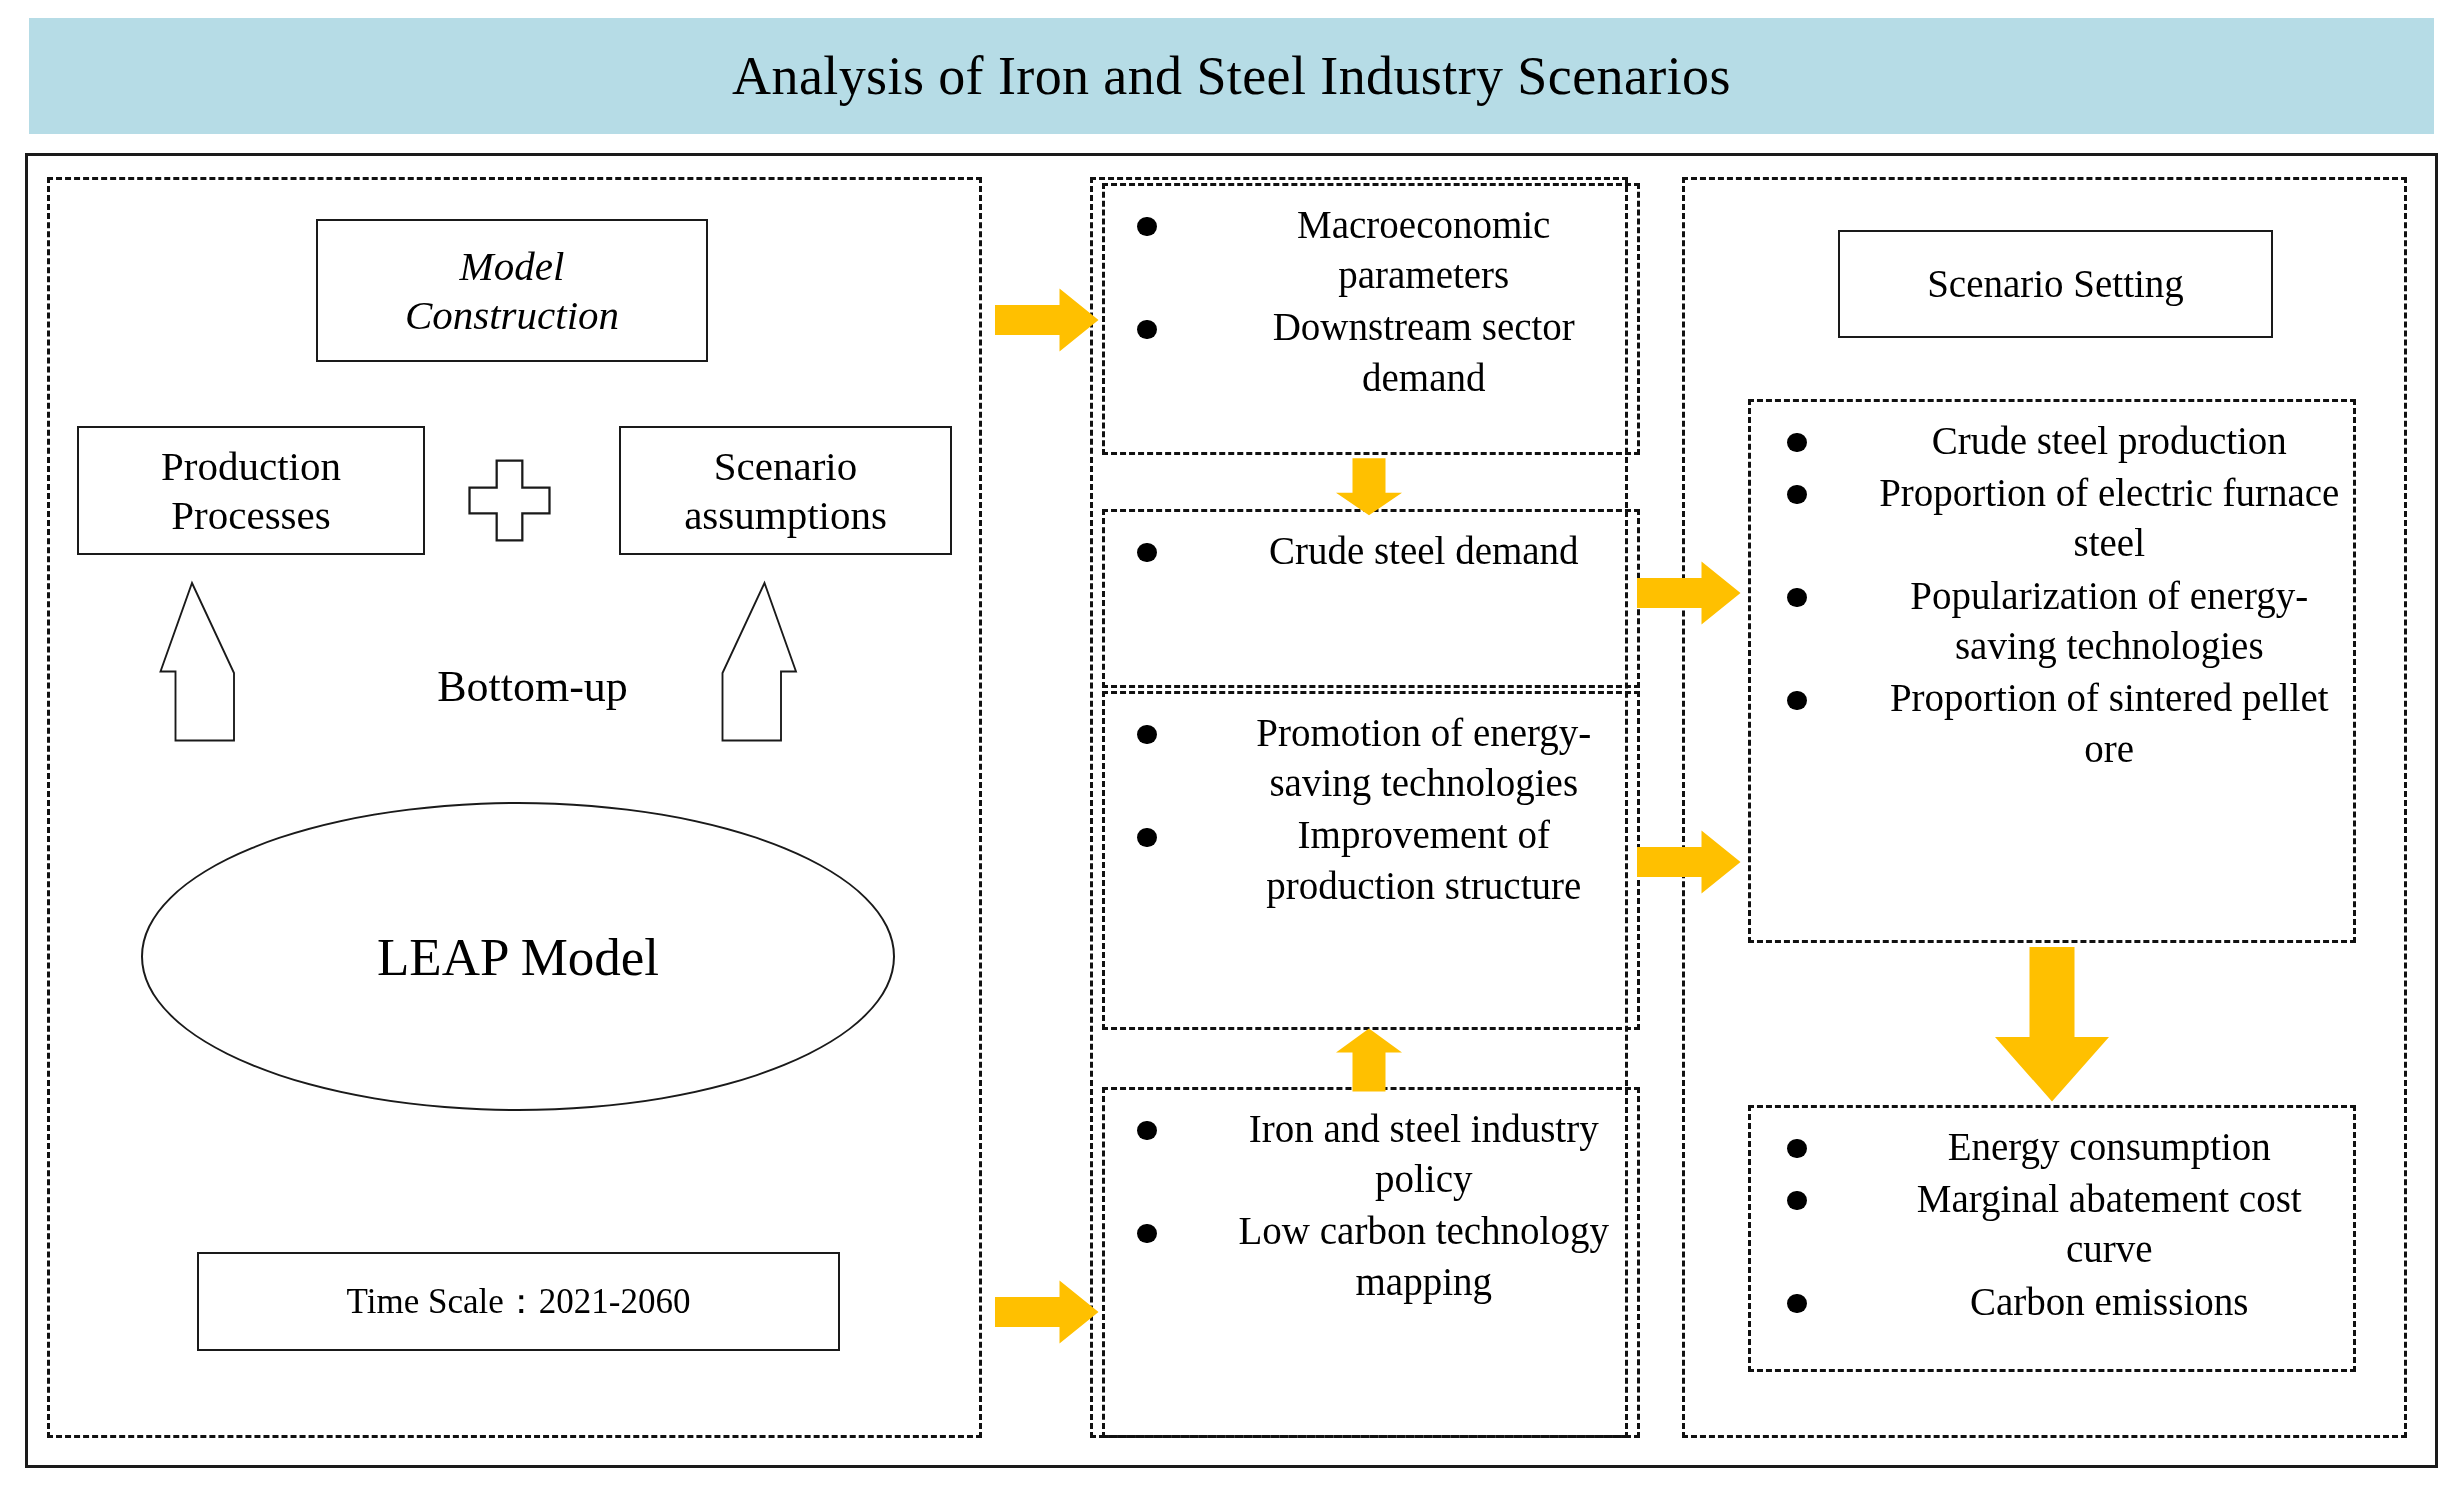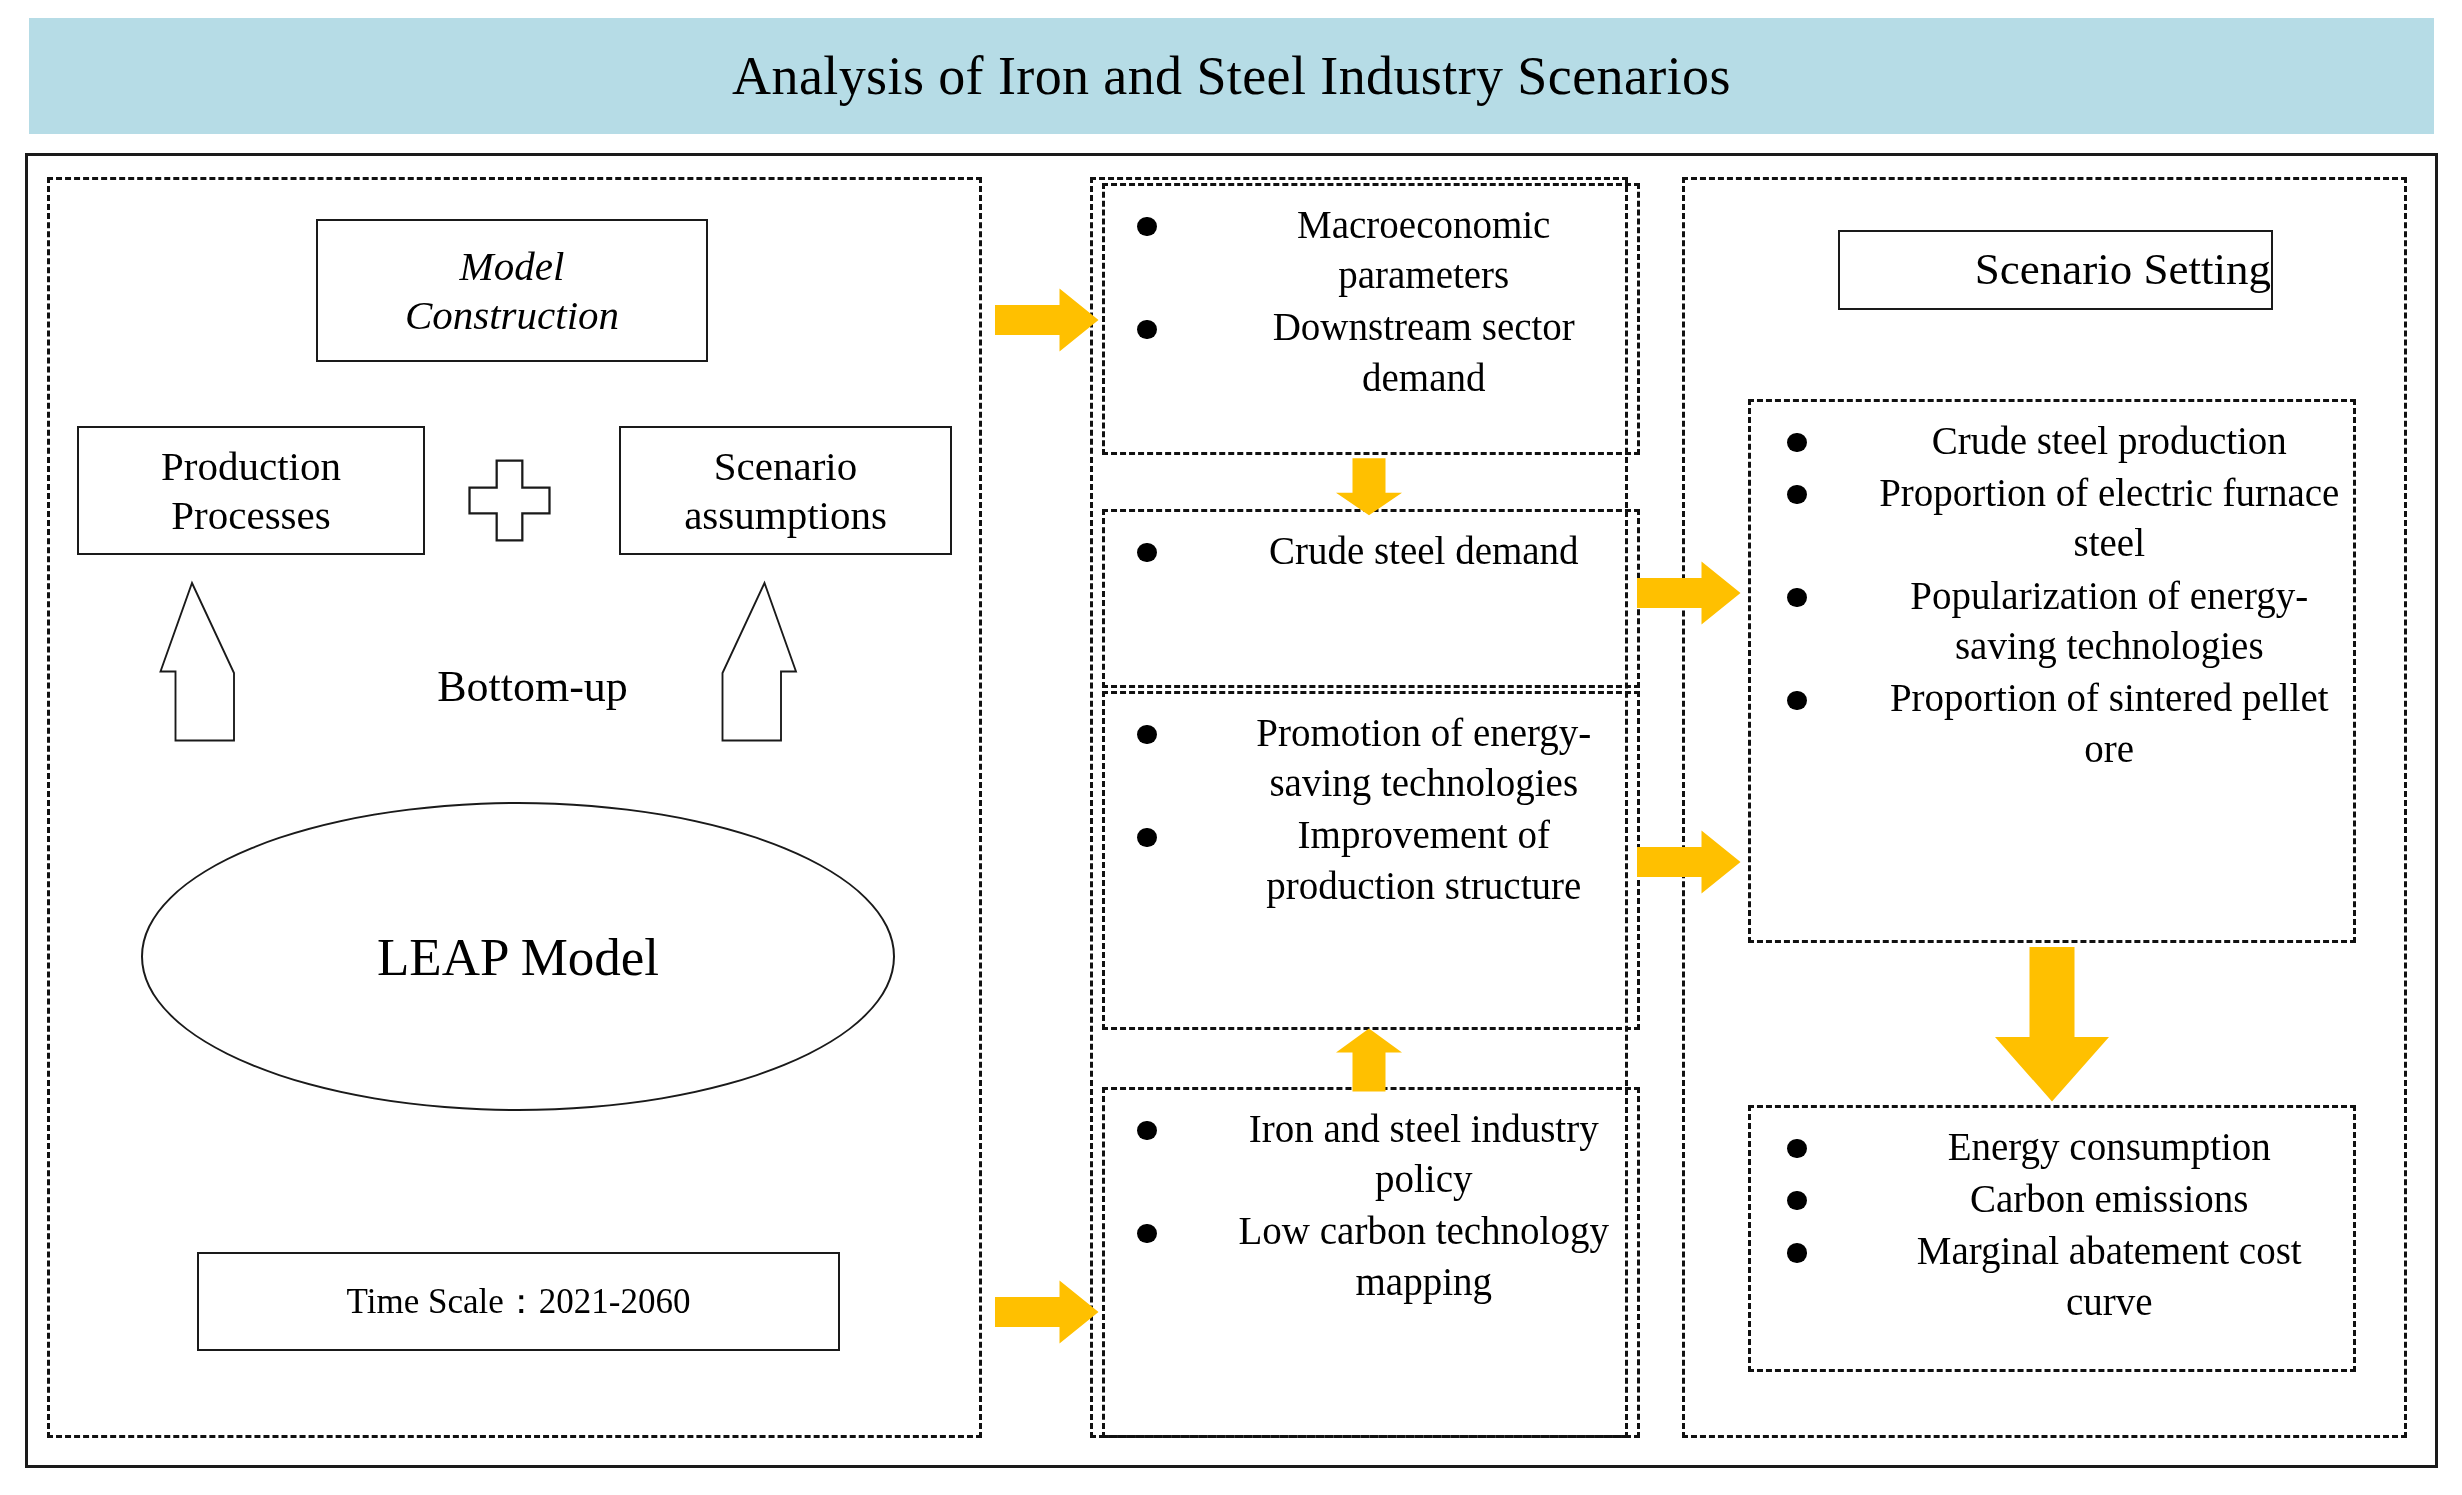--- a/index.html
+++ b/index.html
@@ -61,23 +61,22 @@
   }
   #scenario-assumptions-box{
     left:619px;top:426px;width:333px;height:129px;
     font-size:41px;
   }
   #time-scale-box{
     left:197px;top:1252px;width:643px;height:99px;
     font-size:35px;
   }
   #scenario-setting-box{
-    left:1838px;top:230px;width:435px;height:80px;
-    font-size:45px;
-    justify-content:flex-end;
+    left:1838px;top:230px;width:435px;height:108px;
+    font-size:39px;
   }
 
   
   #plus-sign{
     left:468px;top:459px;width:83px;height:83px;
   }
 
   
   #bent-arrow-left{left:159px;top:580px;width:195px;height:165px;}
   #bent-arrow-right{left:721px;top:580px;width:195px;height:165px;}
@@ -239,22 +238,22 @@
     <li>Crude steel production</li>
     <li>Proportion of electric furnace steel</li>
     <li>Popularization of energy-saving technologies</li>
     <li>Proportion of sintered pellet ore</li>
   </ul>
 </div>
 
 <div class="abs dash-box" id="box-outputs">
   <ul class="bullets">
     <li>Energy consumption</li>
+    <li>Marginal abatement cost curve</li>
     <li>Carbon emissions</li>
-    <li>Marginal abatement cost curve</li>
   </ul>
 </div>
 
 <svg class="abs arrow" style="left:995px;top:284px;width:105px;height:72px;" viewBox="0 0 140 96" aria-hidden="true">
   <path d="M0 28 H86 V6 L138 48 L86 90 V68 H0 Z" fill="#FFC000"></path>
 </svg>
 
 <svg class="abs arrow" style="left:1333px;top:458px;width:72px;height:59px;" viewBox="0 0 96 78" aria-hidden="true">
   <path d="M26 0 H70 V46 H92 L48 76 L4 46 H26 Z" fill="#FFC000"></path>
 </svg>

